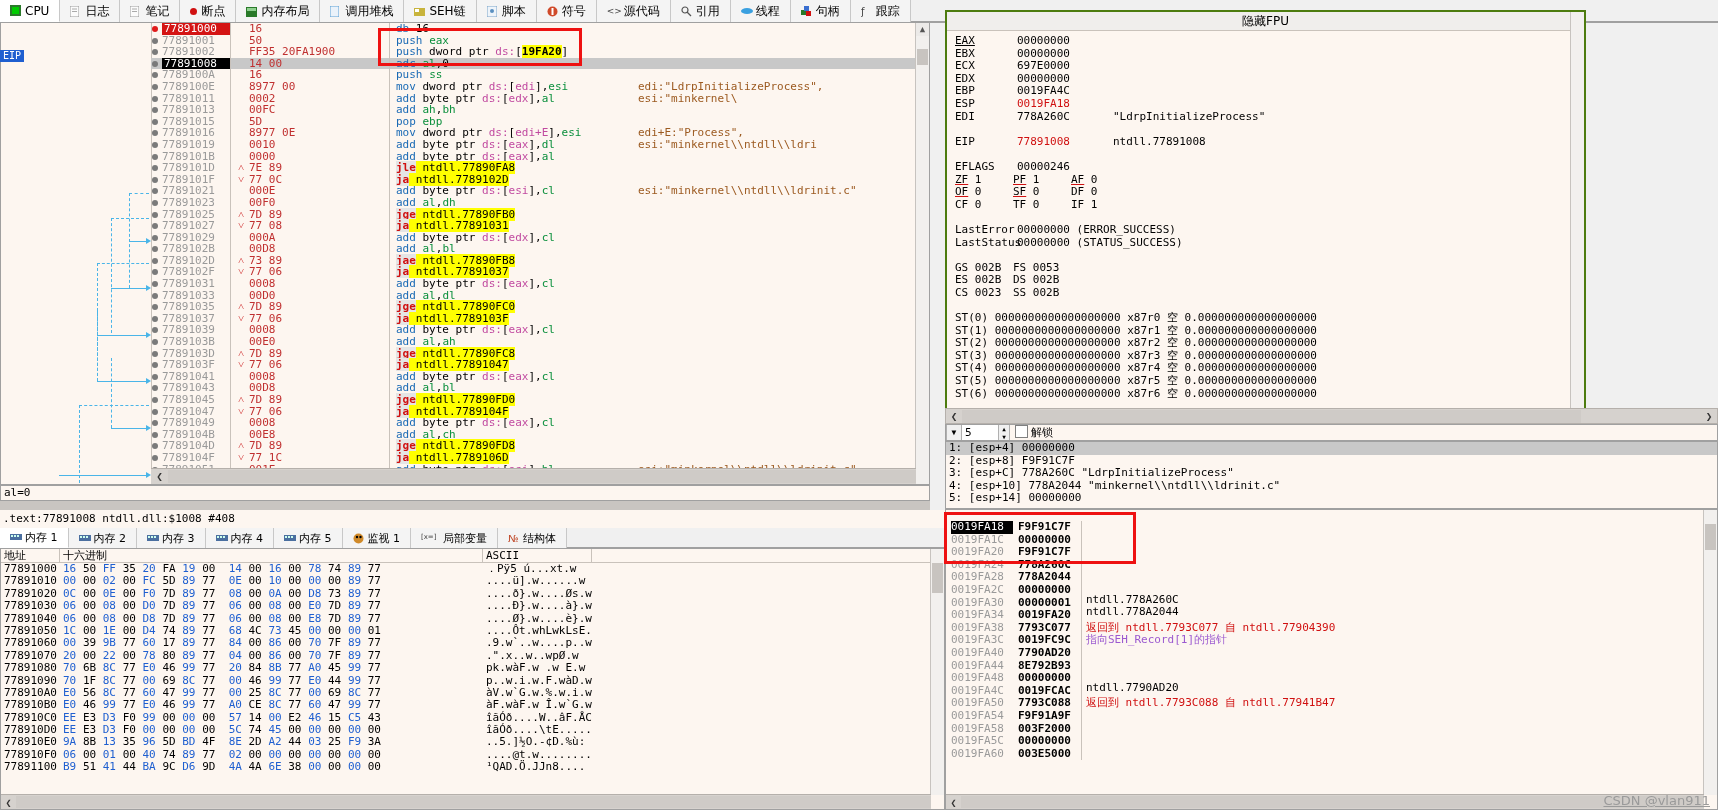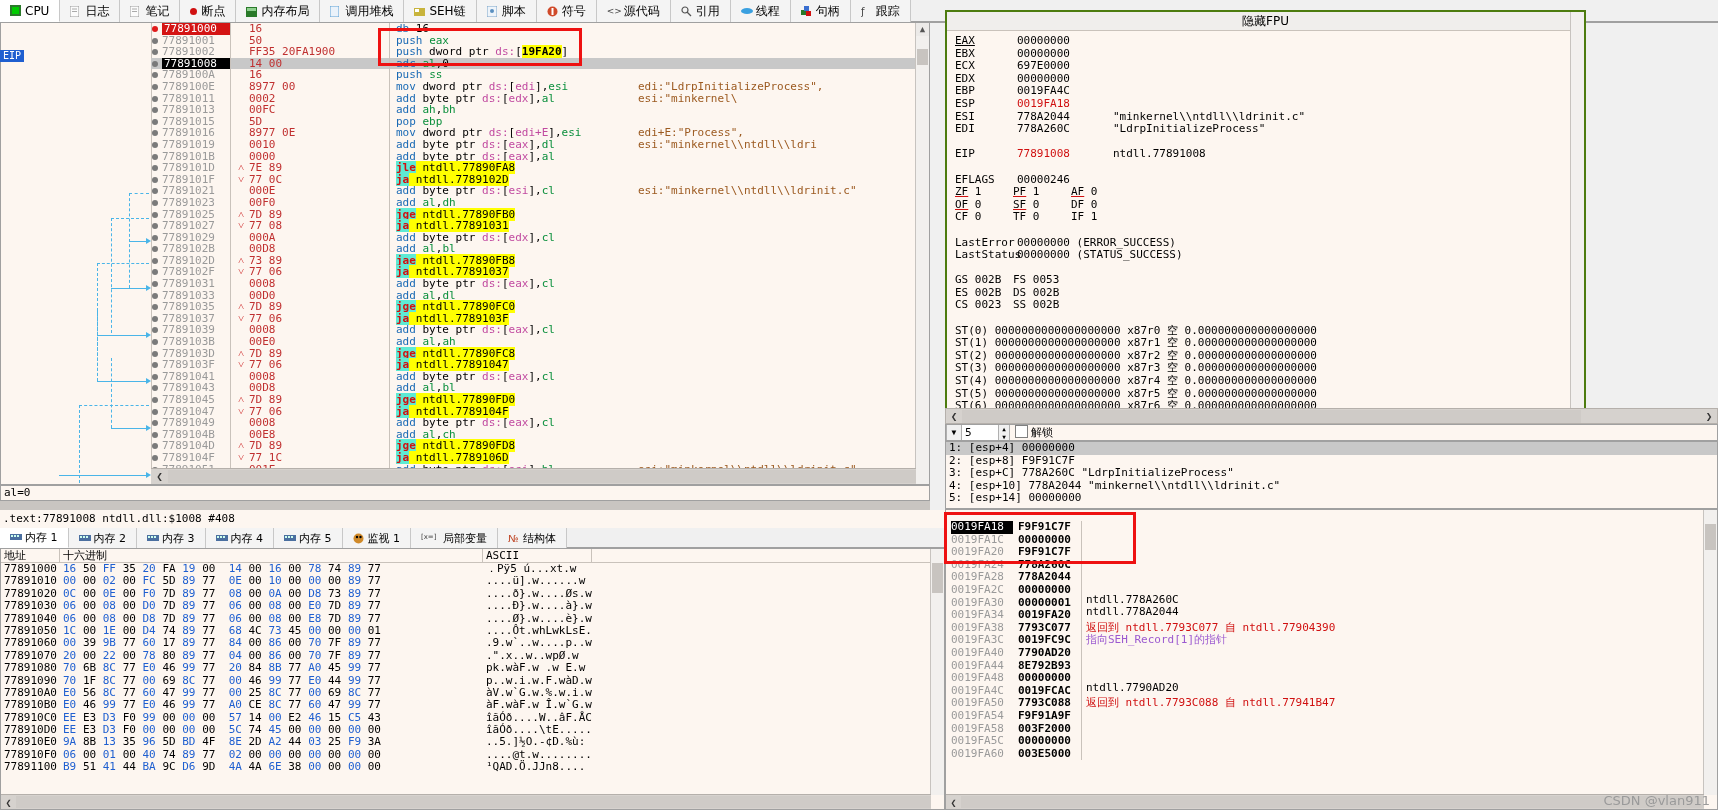--- a/index.html
+++ b/index.html
@@ -46,21 +46,21 @@
   .r .bytes{position:absolute;left:98px;color:#c03030;}
   .r .vsep{position:absolute;left:238px;top:0;bottom:0;width:1px;background:#c9c2bb;}
   .r .mn{position:absolute;left:245px;}
   .r .cmt{position:absolute;left:487px;color:#9c5a20;}
   .r.cur{background:#c8c8c8;}
   .r.cur .addr{color:#000;background:#000;color:#fff;}
   .r.first .addr{background:#d41414;color:#fff;}
   .kw{color:#1a6ab5;}
   .reg{color:#0a8f3c;}
   .reg2{color:#c14aa0;}
-  .jmp{background:#5eead4;color:#d01010;font-weight:bold;text-align:center;}
+  .jmp{background:#e5e5e5;color:#d01010;font-weight:bold;text-align:center;}
   .jmpt{background:#ffff00;color:#000;}
   .hl{background:#ffff00;font-weight:bold;}
   #dis-hscroll{position:absolute;left:150px;bottom:0;right:13px;height:15px;
     background:#d6d2ce;border-top:1px solid #b5b0ab;display:flex;align-items:center;}
   #dis-hscroll .lb{width:17px;text-align:center;color:#333;font-size:11px;}
   #dis-hscroll .thumb{flex:1;height:13px;background:#cfcbc7;}
   #dis-vscroll{position:absolute;right:0;top:0;width:13px;bottom:0;background:#f2f0ee;border-left:1px solid #c7c3bf;}
   #dis-vscroll .ar{height:13px;text-align:center;line-height:13px;font-size:9px;color:#555;background:#eceae8;}
   #dis-vscroll .th{position:absolute;left:1px;right:1px;top:26px;height:16px;background:#c8c4c0;}
 
@@ -155,21 +155,21 @@
   .sc.purple{color:#9b59d0;}
   .sc.black{color:#000;margin-top:35px;}
   #stackvs{position:absolute;right:0;top:0;width:13px;bottom:14px;background:#f2f0ee;border-left:1px solid #c7c3bf;}
   #stackvs .th{position:absolute;left:1px;right:1px;top:14px;height:26px;background:#c8c4c0;}
   #stackhs{position:absolute;left:0;right:13px;bottom:0;height:14px;background:#d6d2ce;border-top:1px solid #b5b0ab;display:flex;align-items:center;}
   #stackhs .lb{width:15px;text-align:center;font-size:10px;color:#333;}
   #stackhs .thumb{flex:1;height:12px;background:#cfcbc7;}
 
   
   #wm{position:absolute;right:8px;bottom:2px;color:#9a9a9a;font-size:13px;
-      font-family:"DejaVu Sans",sans-serif;}
+      font-family:"DejaVu Sans",sans-serif;text-decoration:underline;}
   .dashline{position:absolute;border-left:1px dashed #4ab5e8;}
   .dashtop{position:absolute;border-top:1px dashed #4ab5e8;}
   .solidline{position:absolute;border-top:1px solid #4ab5e8;}
   .arrowhead{position:absolute;width:0;height:0;
     border-top:3px solid transparent;border-bottom:3px solid transparent;
     border-left:5px solid #4ab5e8;}
 </style>
 </head>
 <body>
 
@@ -820,21 +820,20 @@
 
 <div id="regpanel">
   <div id="reghdr">隐藏FPU</div>
   <div id="regbody">
       <div class="rl "><span class="rn u">EAX</span><span class="rv">00000000</span></div>
       <div class="rl "><span class="rn">EBX</span><span class="rv">00000000</span></div>
       <div class="rl "><span class="rn">ECX</span><span class="rv">697E0000</span></div>
       <div class="rl "><span class="rn">EDX</span><span class="rv">00000000</span></div>
       <div class="rl "><span class="rn">EBP</span><span class="rv">0019FA4C</span></div>
       <div class="rl "><span class="rn">ESP</span><span class="rv red">0019FA18</span></div>
-      <div class="rl "><span class="rn">ESI</span><span class="rv">778A2044</span><span class="rcmt">"minkernel\\ntdll\\ldrinit.c"</span></div>
       <div class="rl "><span class="rn">EDI</span><span class="rv">778A260C</span><span class="rcmt">"LdrpInitializeProcess"</span></div>
       <div class="rl ">&nbsp;</div>
       <div class="rl "><span class="rn">EIP</span><span class="rv red">77891008</span><span class="rcmt">ntdll.77891008</span></div>
       <div class="rl ">&nbsp;</div>
       <div class="rl "><span class="rn">EFLAGS</span><span class="rv">00000246</span></div>
       <div class="rl "><span class="flg"><span style="text-decoration: underline rgb(208, 16, 16);">ZF</span><span> 1</span></span><span class="flg"><span style="text-decoration: underline rgb(208, 16, 16);">PF</span><span> 1</span></span><span class="flg"><span style="text-decoration: underline rgb(208, 16, 16);">AF</span><span> 0</span></span></div>
       <div class="rl "><span class="flg"><span style="text-decoration: underline rgb(208, 16, 16);">OF</span><span> 0</span></span><span class="flg"><span style="text-decoration: underline rgb(208, 16, 16);">SF</span><span> 0</span></span><span class="flg"><span>DF</span><span> 0</span></span></div>
       <div class="rl "><span class="flg"><span>CF</span><span> 0</span></span><span class="flg"><span>TF</span><span> 0</span></span><span class="flg"><span>IF</span><span> 1</span></span></div>
       <div class="rl ">&nbsp;</div>
       <div class="rl "><span class="rn">LastError</span><span>00000000 (ERROR_SUCCESS)</span></div>

